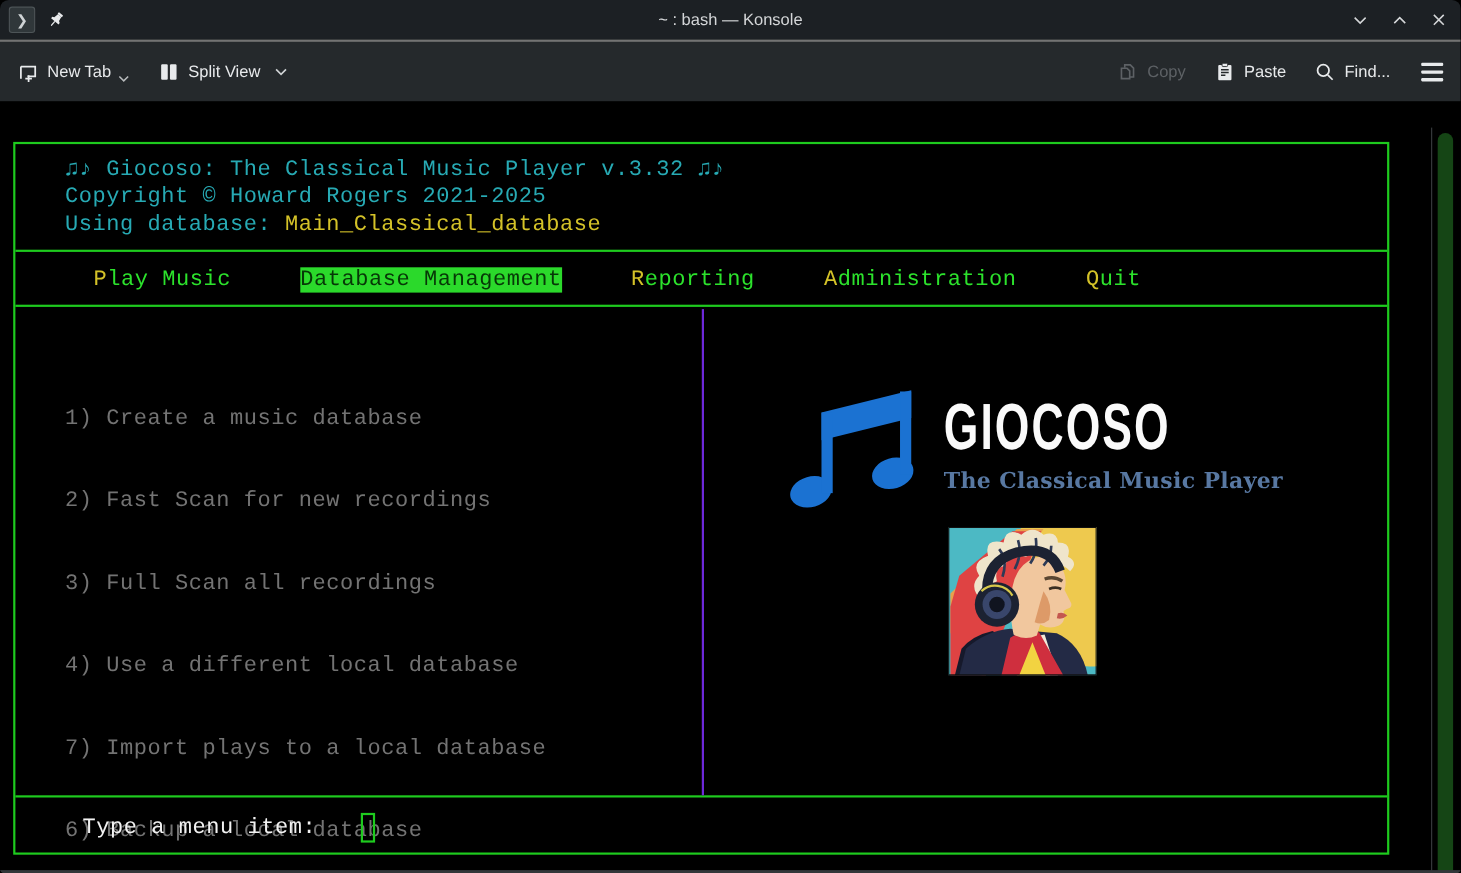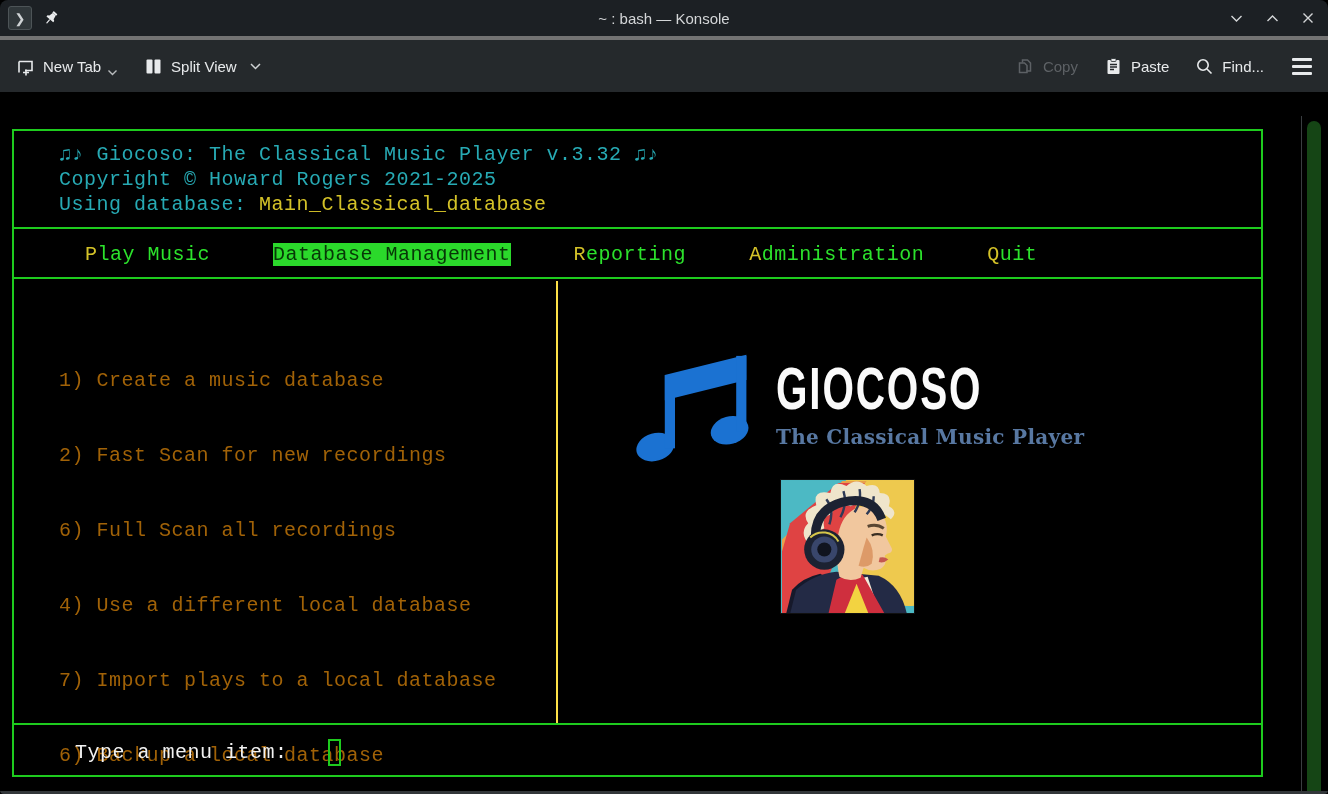--- a/index.html
+++ b/index.html
@@ -13,21 +13,21 @@
   .tb-left{display:flex;align-items:center;gap:10px;padding-left:8px;}
   .showmenu-btn{width:24px;height:24px;background:#30373a;border:1px solid #4d5457;
             border-radius:3px;display:flex;align-items:center;justify-content:center;
             color:#cfd3d5;font-size:13px;cursor:default;}
   .pin{width:18px;height:18px;display:flex;align-items:center;justify-content:center;}
   .tb-title{position:absolute;left:0;right:0;text-align:center;font-size:15px;color:#d4d6d8;}
   .tb-controls{position:absolute;right:6px;top:0;height:36px;display:flex;align-items:center;gap:8px;}
   .winbtn{width:28px;height:28px;display:flex;align-items:center;justify-content:center;color:#d4d6d8;}
   
   .toolbar{position:absolute;left:0;top:36px;width:100%;height:56px;background:#25292c;
-           display:flex;align-items:center;color:#e8eaec;font-size:15px;border-top:4px solid #737373;}
+           display:flex;align-items:center;color:#e8eaec;font-size:15px;border-top:2px solid #737373;}
   .tool-group-left{display:flex;align-items:center;gap:26px;padding-left:16px;}
   .tool-group-right{position:absolute;right:14px;display:flex;align-items:center;gap:26px;}
   .toolbtn{display:flex;align-items:center;gap:8px;cursor:default;}
   .toolbtn.disabled{color:#5d6165;}
   .mini-chevron{margin-top:14px;margin-left:-2px;}
   .hamburger{display:flex;flex-direction:column;gap:4px;padding:4px 2px;}
   .hamburger span{display:block;width:20px;height:3px;background:#e8eaec;border-radius:1px;}
   
   .terminal{position:absolute;left:0;top:92px;width:100%;height:702px;background:#000;
             font-family:"Liberation Mono",monospace;font-size:20px;letter-spacing:.5px;margin-top:24px;}
@@ -37,22 +37,22 @@
               border-bottom:2px solid #1ecb1e;padding:11px 0 0 45px;line-height:25px;color:#27aab4;}
   .dbname{color:#d4c228;}
   .tui-menubar{position:absolute;left:0;top:100px;width:100%;height:48px;
                border-bottom:2px solid #1ecb1e;display:flex;align-items:center;
                padding-left:71px;color:#2ce22c;}
   .mb-item{margin-right:63px;white-space:pre;}
   .mb-item .hot{color:#d4c228;}
   .mb-item.selected{background:#2bd92b;color:#073707;}
   .tui-content{position:absolute;left:0;top:150px;width:100%;height:444px;
                border-bottom:2px solid #1ecb1e;display:flex;}
-  .col-left{width:544px;height:100%;border-right:2px solid #fde047;
-            padding:37px 0 0 45px;color:#a16207;line-height:25px;white-space:pre;}
+  .col-left{width:626px;height:100%;border-right:2px solid #6d28d9;
+            padding:37px 0 0 45px;color:#737373;line-height:25px;white-space:pre;}
   .col-right{position:relative;flex:1;height:100%;}
   .logo-row{position:absolute;left:78px;top:70px;display:flex;align-items:center;gap:20px;}
   .brand{font-family:"Liberation Sans",sans-serif;color:#fafafa;font-size:44px;font-weight:600;
          letter-spacing:2px;transform:scale(.92,1.35);transform-origin:left center;line-height:1;}
   .tagline{font-family:"DejaVu Serif",serif;font-weight:700;font-size:20px;color:#5878a2;
            margin-top:14px;letter-spacing:.3px;}
   .artwork{position:absolute;left:222px;top:198px;width:135px;height:135px;}
   .tui-prompt{position:absolute;left:16px;top:596px;width:100%;height:50px;
               display:flex;align-items:center;padding-left:45px;color:#f2f2f2;}
   .cursor{display:inline-block;width:13px;height:27px;border:2px solid #1ecb1e;margin-left:40px;}
@@ -172,21 +172,21 @@
         <span class="mb-item selected"><span>Database Management</span></span>
         <span class="mb-item"><span class="hot">R</span><span>eporting</span></span>
         <span class="mb-item"><span class="hot">A</span><span>dministration</span></span>
         <span class="mb-item"><span class="hot">Q</span><span>uit</span></span>
       </div>
 
       <div class="tui-content">
         <div class="col-left">
           <div>1) Create a music database</div>
           <div>2) Fast Scan for new recordings</div>
-          <div>6) Full Scan all recordings</div>
+          <div>3) Full Scan all recordings</div>
           <div>4) Use a different local database</div>
           <div>7) Import plays to a local database</div>
           <div>6) Backup a local database</div>
           
         </div>
 
         <div class="col-right">
           <div class="logo-row">
             <svg width="120" height="113" viewBox="0 0 100 94">
               <g fill="#1b72d2">

